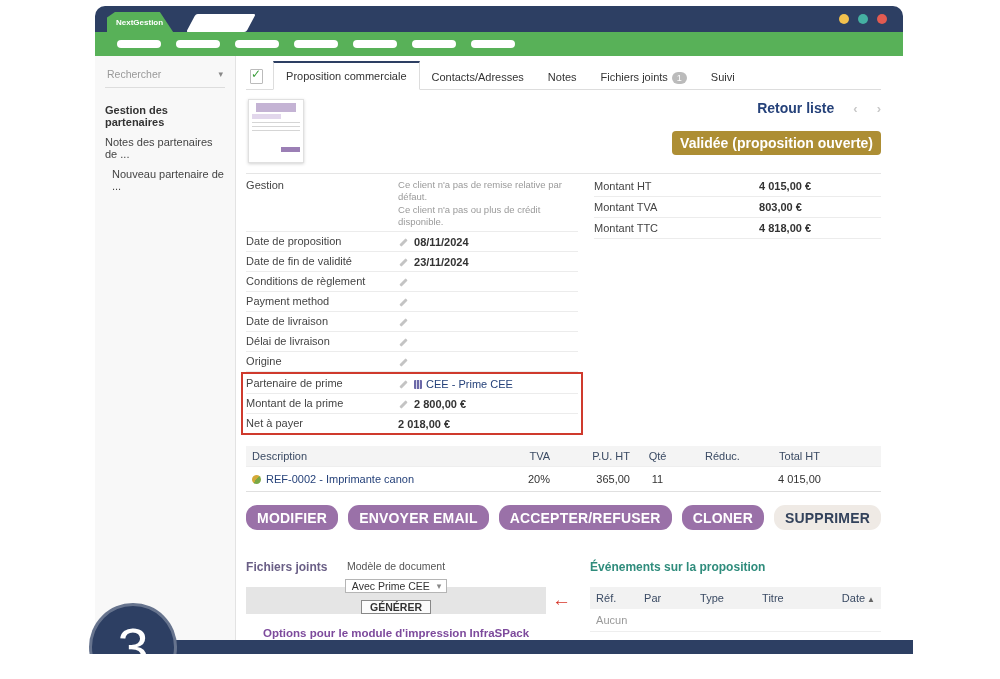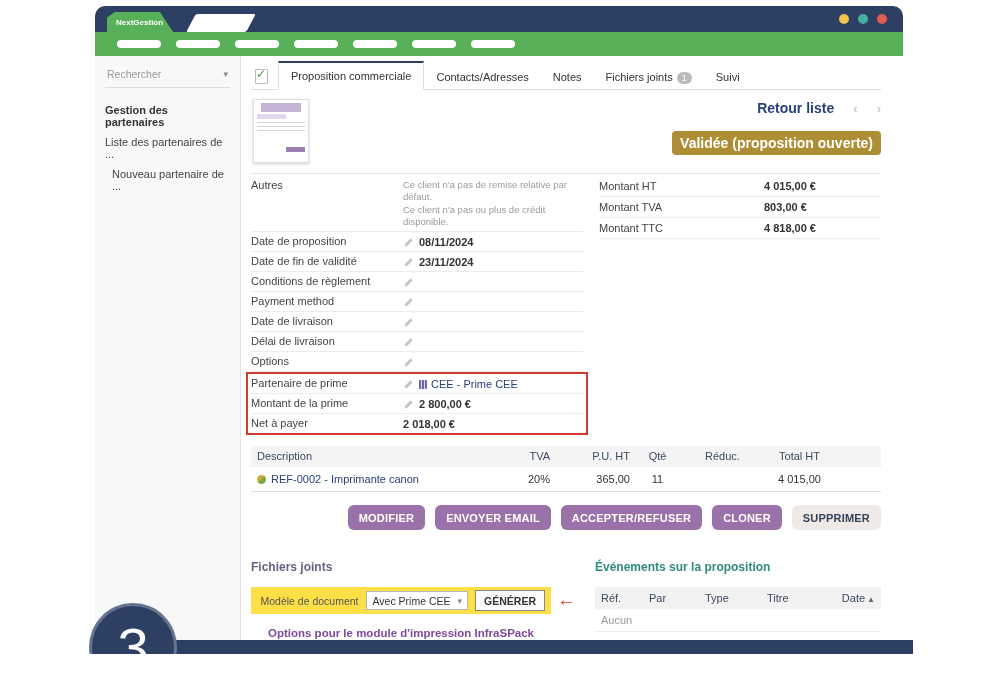--- a/index.html
+++ b/index.html
@@ -78,32 +78,32 @@
   .c-desc { flex: 1; display: flex; align-items: center; }
   .c-tva { width: 60px; text-align: right; }
   .c-pu { width: 80px; text-align: right; }
   .c-qty { width: 55px; text-align: center; }
   .c-reduc { width: 75px; text-align: center; }
   .c-total { width: 115px; text-align: center; padding-right: 36px; }
   .prod-ic { width: 9px; height: 9px; border-radius: 50%; background: linear-gradient(135deg, #d4a937 50%, #7aa845 50%); margin-right: 5px; flex-shrink: 0; }
 
   
   .actions { display: flex; justify-content: flex-end; gap: 10px; margin-top: 13px; }
-  .btn { height: 25px; display: flex; align-items: center; padding: 0 11px; border-radius: 6px; background: #9a71a8; color: #fff; font-weight: bold; font-size: 11px; letter-spacing: .2px; cursor: pointer; white-space: nowrap; }
+  .btn { height: 25px; display: flex; align-items: center; padding: 0 11px; border-radius: 11px; background: #9a71a8; color: #fff; font-weight: bold; font-size: 14px; letter-spacing: .2px; cursor: pointer; white-space: nowrap; }
   .btn.light { background: #efeae5; color: #33425b; }
 
   
   .lower { display: flex; margin-top: 30px; }
   .lowL { width: 300px; position: relative; }
   .lowR { flex: 1; margin-left: 44px; }
   .section-title { font-size: 12px; font-weight: bold; margin-bottom: 13px; }
   .files-title { color: #6a5f86; }
   .events-title { color: #2f8c7c; }
 
-  .genbar { background: #fde047; height: 27px; display: flex; align-items: center; justify-content: flex-end; padding: 0 6px; gap: 7px; position: relative; }
+  .genbar { background: #e5e5e5; height: 27px; display: flex; align-items: center; justify-content: flex-end; padding: 0 6px; gap: 7px; position: relative; flex-direction: column; }
   .model-label { color: #555; font-size: 10.5px; }
   .mselect { background: #fff; border: 1px solid #b5b5b5; height: 19px; display: flex; align-items: center; padding: 0 5px 0 6px; font-size: 10.5px; color: #333; gap: 7px; cursor: pointer; }
   .caret { color: #888; font-size: 9px; }
   .genbtn { background: #fbfbfb; border: 1px solid #888; height: 21px; display: flex; align-items: center; padding: 0 8px; font-weight: bold; color: #333; font-size: 10.5px; cursor: pointer; }
   .red-arrow { position: absolute; right: -25px; top: 2px; color: #d63327; font-size: 19px; font-weight: bold; }
 
   .options-line { display: flex; justify-content: center; align-items: center; gap: 6px; margin-top: 13px; color: #7d4a9c; font-weight: bold; font-size: 11.5px; flex-direction: column; }
   .gear { font-size: 13px; cursor: pointer; }
   .file-sep { border-top: 1px solid #ccc; margin: 13px 8px 0 24px; }
   .file-row { display: flex; align-items: center; margin-top: 15px; font-size: 10.5px; color: #555; white-space: nowrap; width: max-content; }
@@ -157,21 +157,21 @@
     </div>
 
     <div class="wbody">
 
       <aside class="sidebar">
         <div class="search-select">
           <span>Rechercher</span>
           <span class="search-caret">▾</span>
         </div>
         <div class="side-head">Gestion des partenaires</div>
-        <div class="side-link">Liste des partenaires de ...</div>
+        <div class="side-link">Notes des partenaires de ...</div>
         <div class="side-link indent">Nouveau partenaire de ...</div>
       </aside>
 
       <main class="main">
 
         <div class="tabrow">
           <span class="obj-icon">
             <span class="obj-check">✓</span>
           </span>
           <div class="tab active"><span>Proposition commerciale</span></div>
@@ -198,21 +198,21 @@
               <span class="chev">‹</span>
               <span class="chev">›</span>
             </div>
             <span class="status-badge">Validée (proposition ouverte)</span>
           </div>
         </div>
 
         <div class="cols">
           <div class="colL">
             <div class="frow">
-              <div class="flabel">Autres</div>
+              <div class="flabel">Gestion</div>
               <div class="fval">
                   <span class="muted">
                 <span>Ce client n'a pas de remise relative par défaut.</span><br>
                 <span>Ce client n'a pas ou plus de crédit disponible.</span>
               </span>
                 </div>
             </div>
             <div class="frow">
               <div class="flabel">Date de proposition</div>
               <div class="fval">
@@ -249,21 +249,21 @@
                 </div>
             </div>
             <div class="frow">
               <div class="flabel">Délai de livraison</div>
               <div class="fval">
                   <span class="pencil"></span>
                   <span></span>
                 </div>
             </div>
             <div class="frow">
-              <div class="flabel">Options</div>
+              <div class="flabel">Origine</div>
               <div class="fval">
                   <span class="pencil"></span>
                   <span></span>
                 </div>
             </div>
             <div class="highlight">
               <div class="frow">
                 <div class="flabel">Partenaire de prime</div>
                 <div class="fval">
                   <span class="pencil"></span>

